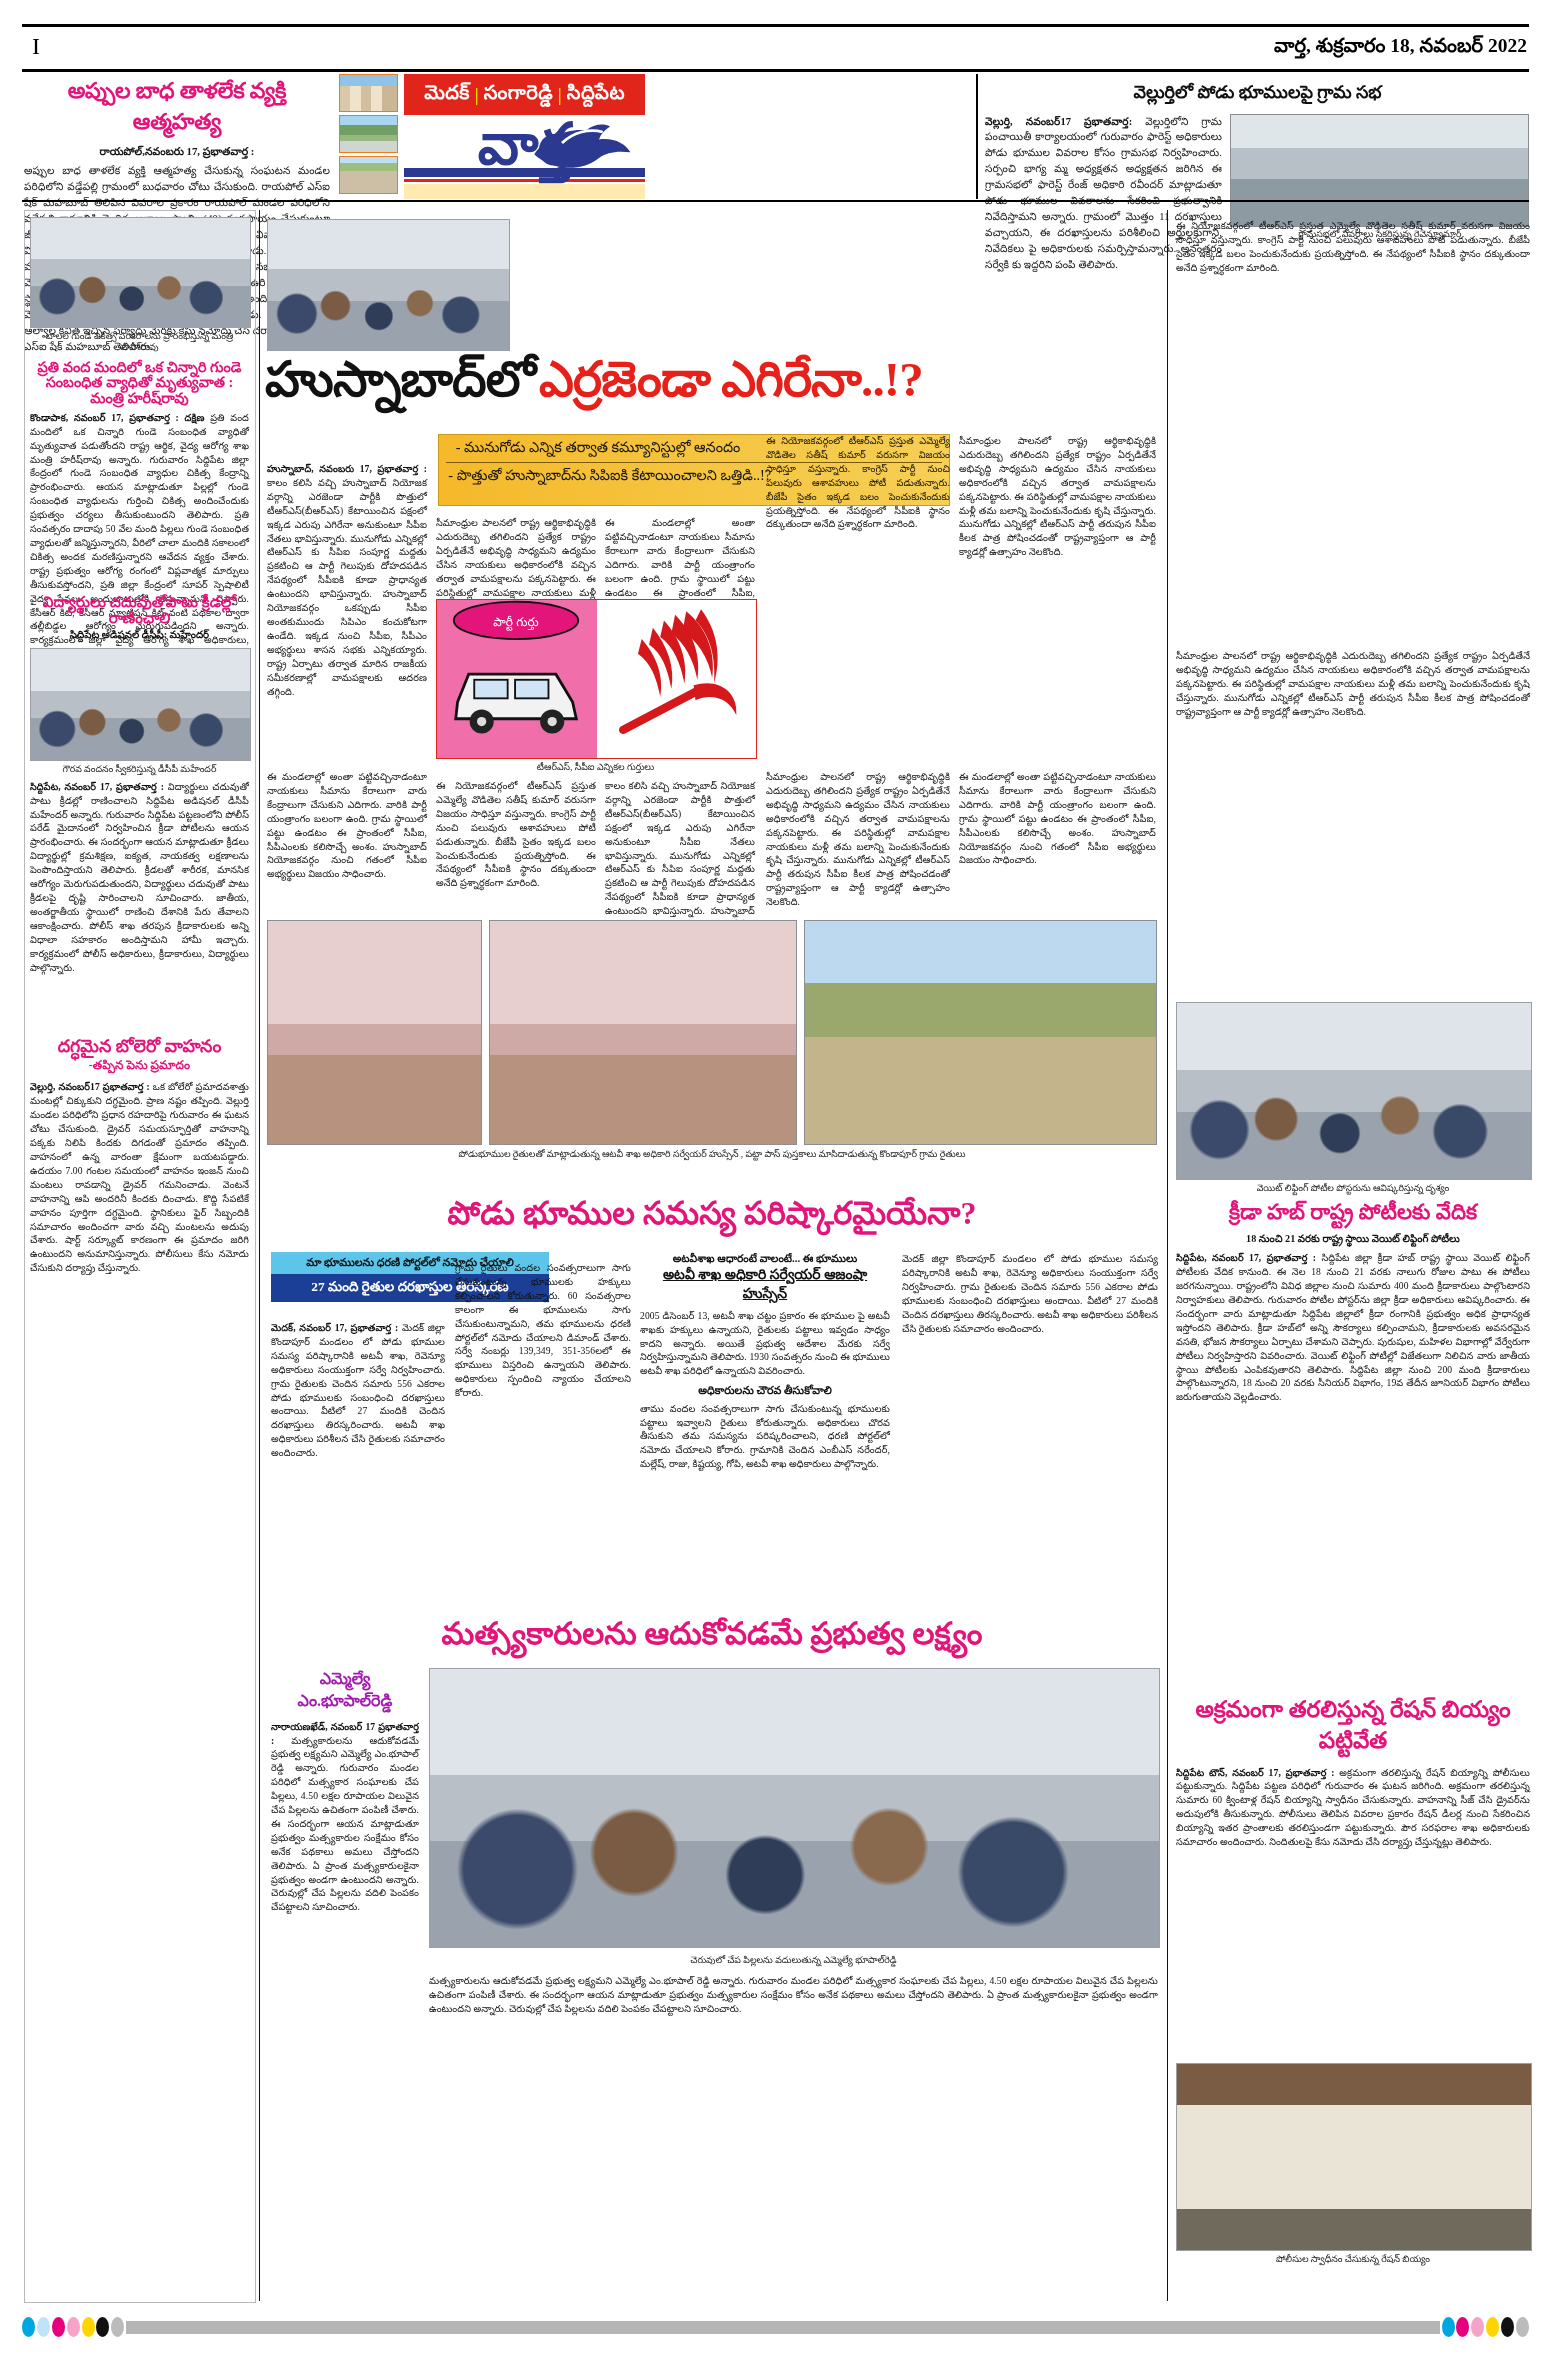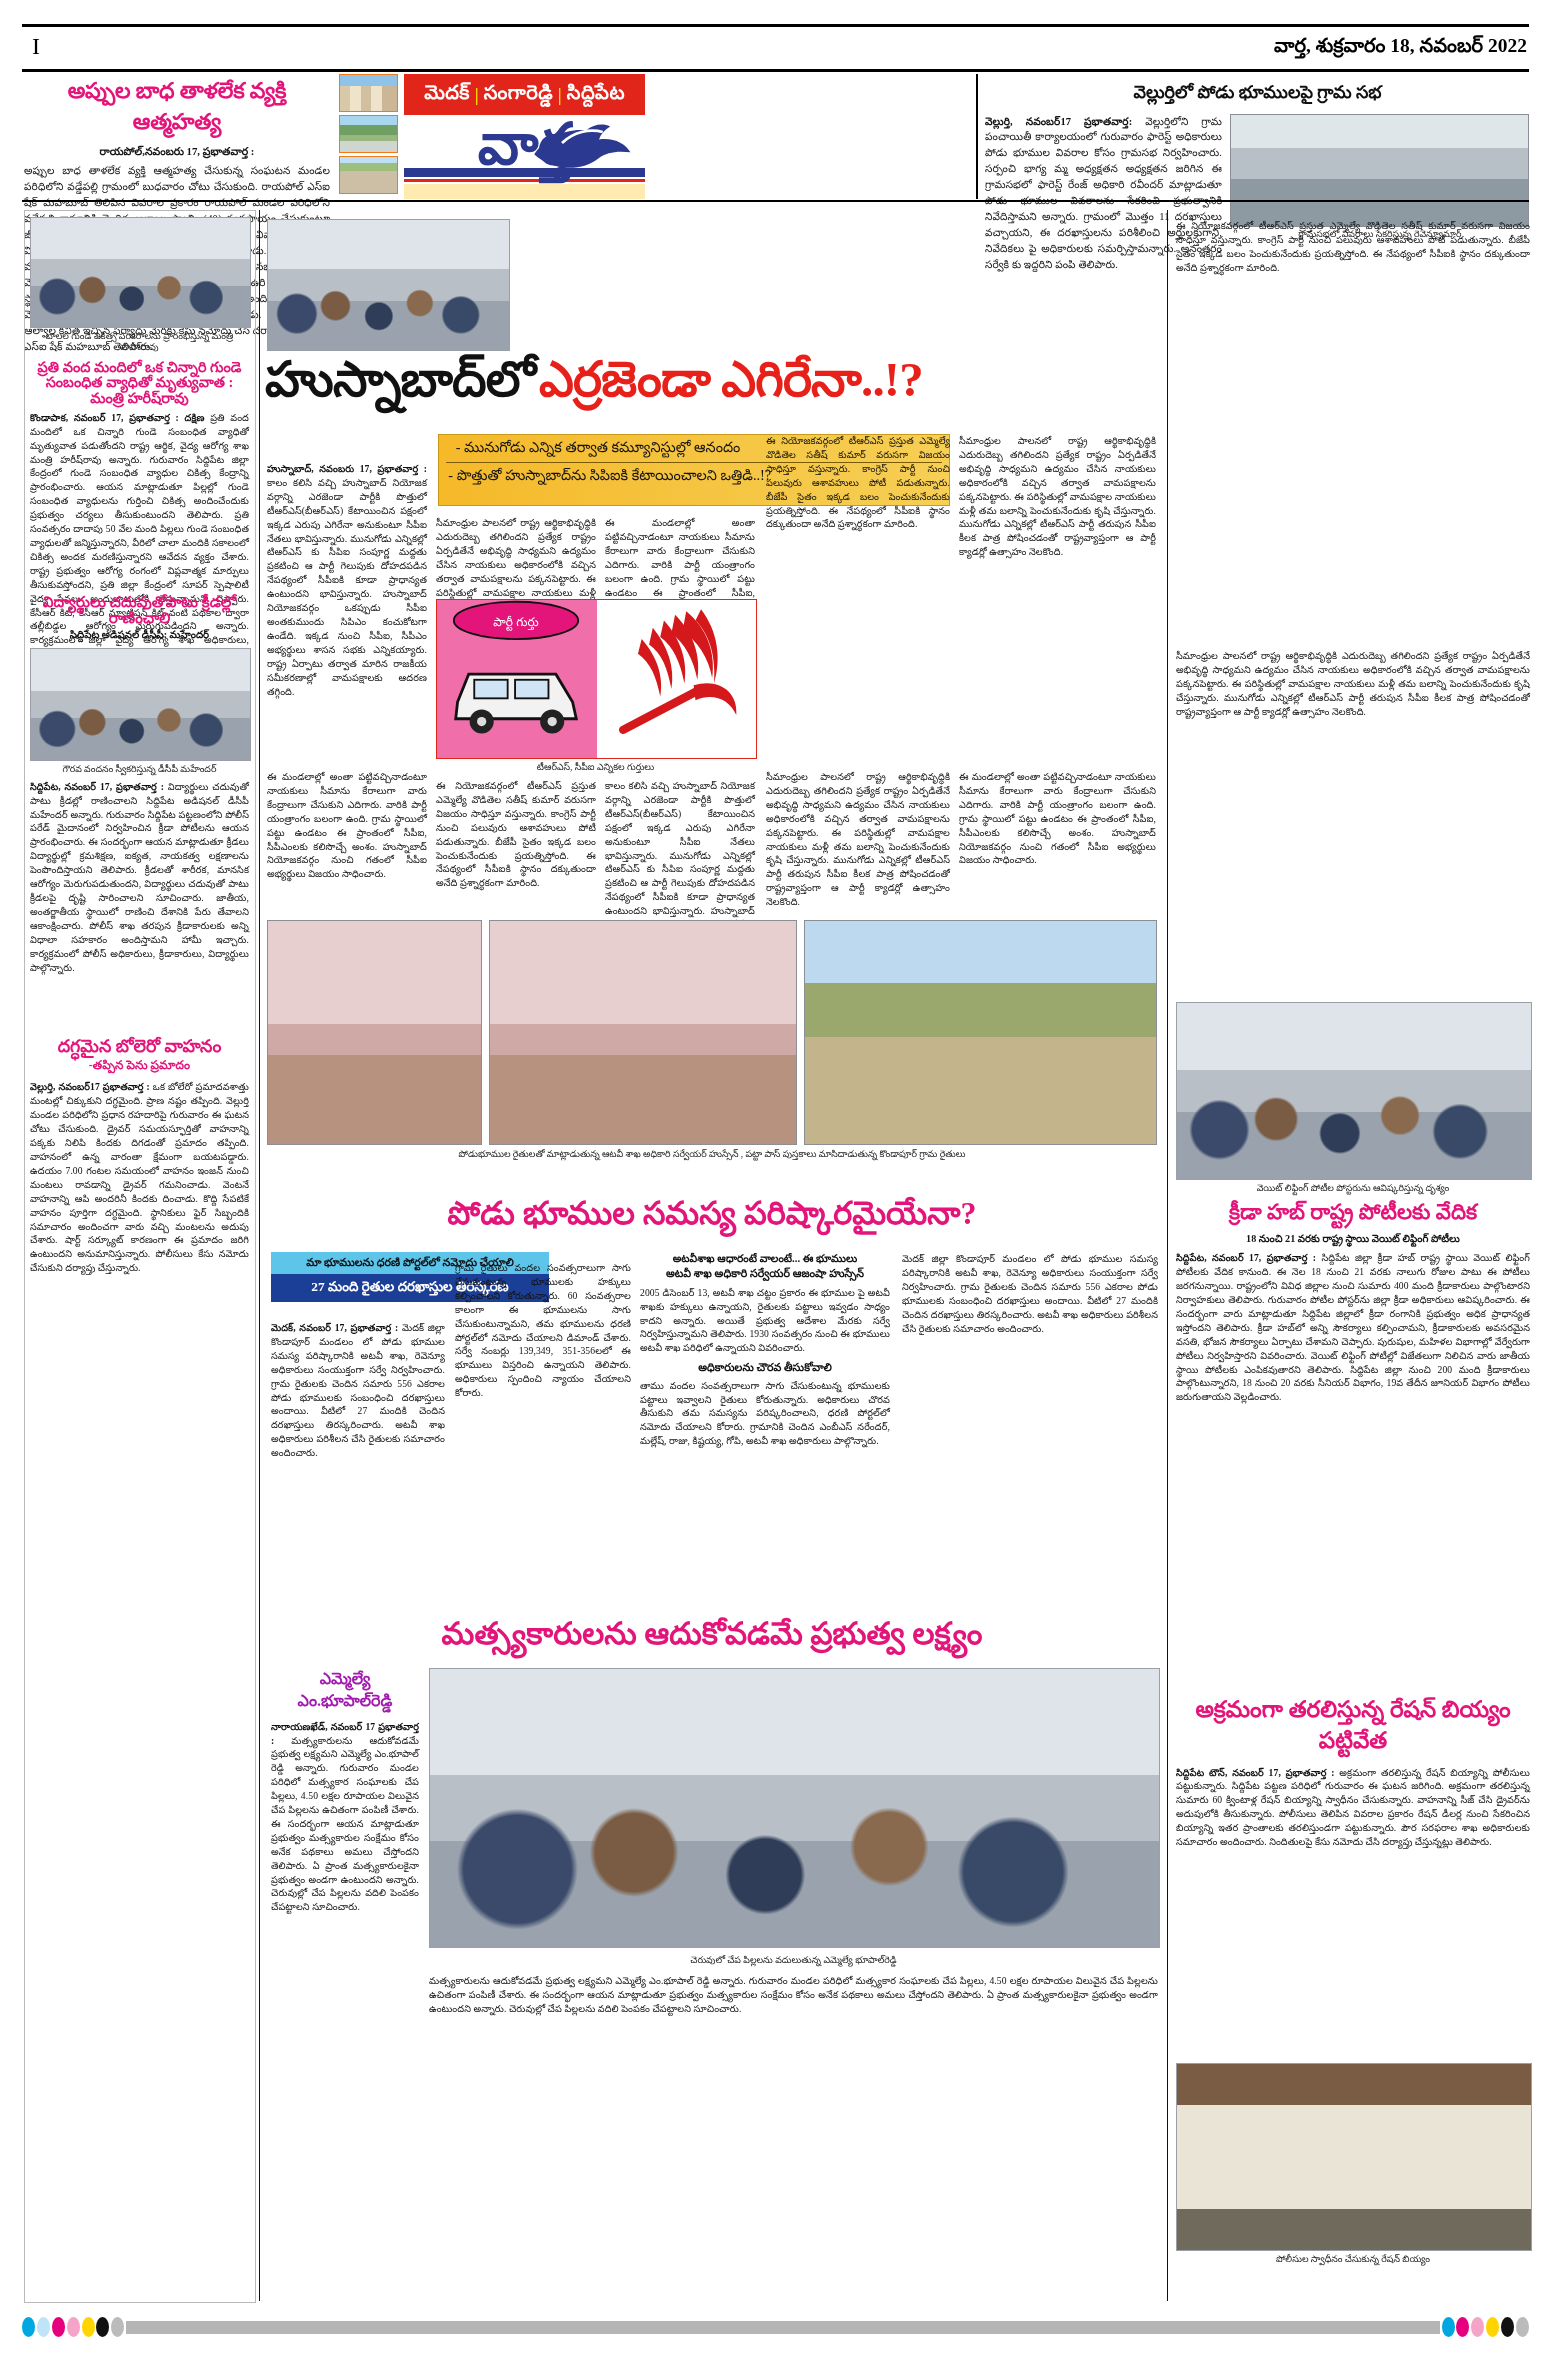--- a/index.html
+++ b/index.html
@@ -367,21 +367,21 @@
     <div class="body-te small">
       <b class="dateline">మెదక్, నవంబర్ 17, ప్రభాతవార్త :</b>
       <span>మెదక్ జిల్లా కొండాపూర్ మండలం లో పోడు భూముల సమస్య పరిష్కారానికి అటవీ శాఖ, రెవెన్యూ అధికారులు సంయుక్తంగా సర్వే నిర్వహించారు. గ్రామ రైతులకు చెందిన సమారు 556 ఎకరాల పోడు భూములకు సంబంధించి దరఖాస్తులు అందాయి. వీటిలో 27 మందికి చెందిన దరఖాస్తులు తిరస్కరించారు. అటవీ శాఖ అధికారులు పరిశీలన చేసి రైతులకు సమాచారం అందించారు.</span>
     </div>
   </div>
   <div class="mc" style="left:455px;top:1261px;width:176px;">
     <div class="body-te small">గ్రామ రైతులు వందల సంవత్సరాలుగా సాగు చేసుకుంటున్న భూములకు హక్కులు కల్పించాలని కోరుతున్నారు. 60 సంవత్సరాల కాలంగా ఈ భూములను సాగు చేసుకుంటున్నామని, తమ భూములను ధరణి పోర్టల్‌లో నమోదు చేయాలని డిమాండ్ చేశారు. సర్వే నంబర్లు 139,349, 351-356లలో ఈ భూములు విస్తరించి ఉన్నాయని తెలిపారు. అధికారులు స్పందించి న్యాయం చేయాలని కోరారు.</div>
   </div>
   <div class="mc" style="left:640px;top:1252px;width:250px;">
     <div class="center" style="font-size:10.7px;font-weight:bold;color:#111;">అటవీశాఖ ఆధారంటే వాలంటే... ఈ భూములు</div>
-    <div class="center" style="font-size:11px;font-weight:bold;color:#111;margin-bottom:3.7px;">అటవీ శాఖ అధికారి సర్వేయర్ ఆజంషా హుస్సేన్</div>
+    <div class="center" style="font-size:14px;font-weight:bold;color:#111;margin-bottom:3.7px;text-decoration:underline;">అటవీ శాఖ అధికారి సర్వేయర్ ఆజంషా హుస్సేన్</div>
     <div class="body-te small">2005 డిసెంబర్ 13, అటవీ శాఖ చట్టం ప్రకారం ఈ భూముల పై అటవీ శాఖకు హక్కులు ఉన్నాయని, రైతులకు పట్టాలు ఇవ్వడం సాధ్యం కాదని అన్నారు. అయితే ప్రభుత్వ ఆదేశాల మేరకు సర్వే నిర్వహిస్తున్నామని తెలిపారు. 1930 సంవత్సరం నుంచి ఈ భూములు అటవీ శాఖ పరిధిలో ఉన్నాయని వివరించారు.</div>
     <div class="center" style="font-size:11px;font-weight:bold;color:#111;margin:5.6px 0 2.8px;">అధికారులను చౌరవ తీసుకోవాలి</div>
     <div class="body-te small">తాము వందల సంవత్సరాలుగా సాగు చేసుకుంటున్న భూములకు పట్టాలు ఇవ్వాలని రైతులు కోరుతున్నారు. అధికారులు చొరవ తీసుకుని తమ సమస్యను పరిష్కరించాలని, ధరణి పోర్టల్‌లో నమోదు చేయాలని కోరారు. గ్రామానికి చెందిన ఎంబీఎస్ నరేందర్, మల్లేష్, రాజు, కిష్టయ్య, గోపి, అటవీ శాఖ అధికారులు పాల్గొన్నారు.</div>
   </div>
   <div class="mc" style="left:902px;top:1252px;width:256px;">
     <div class="body-te small">మెదక్ జిల్లా కొండాపూర్ మండలం లో పోడు భూముల సమస్య పరిష్కారానికి అటవీ శాఖ, రెవెన్యూ అధికారులు సంయుక్తంగా సర్వే నిర్వహించారు. గ్రామ రైతులకు చెందిన సమారు 556 ఎకరాల పోడు భూములకు సంబంధించి దరఖాస్తులు అందాయి. వీటిలో 27 మందికి చెందిన దరఖాస్తులు తిరస్కరించారు. అటవీ శాఖ అధికారులు పరిశీలన చేసి రైతులకు సమాచారం అందించారు.</div>
   </div>
 
   <div id="fish-head">
     <div class="t">మత్స్యకారులను ఆదుకోవడమే ప్రభుత్వ లక్ష్యం</div>

